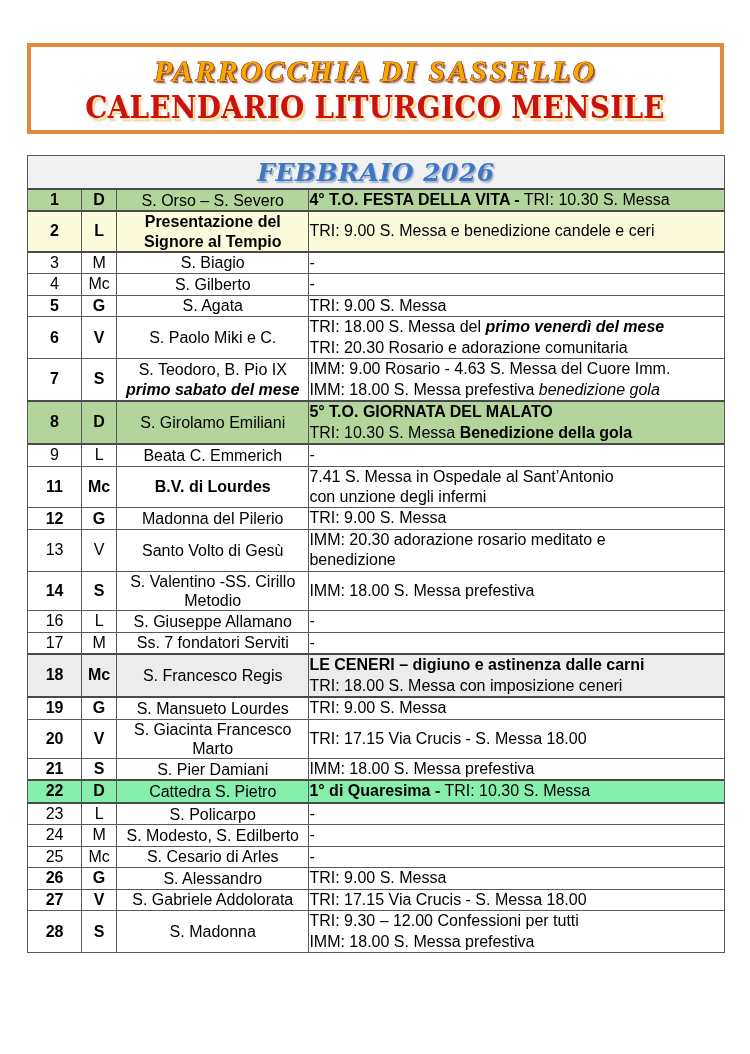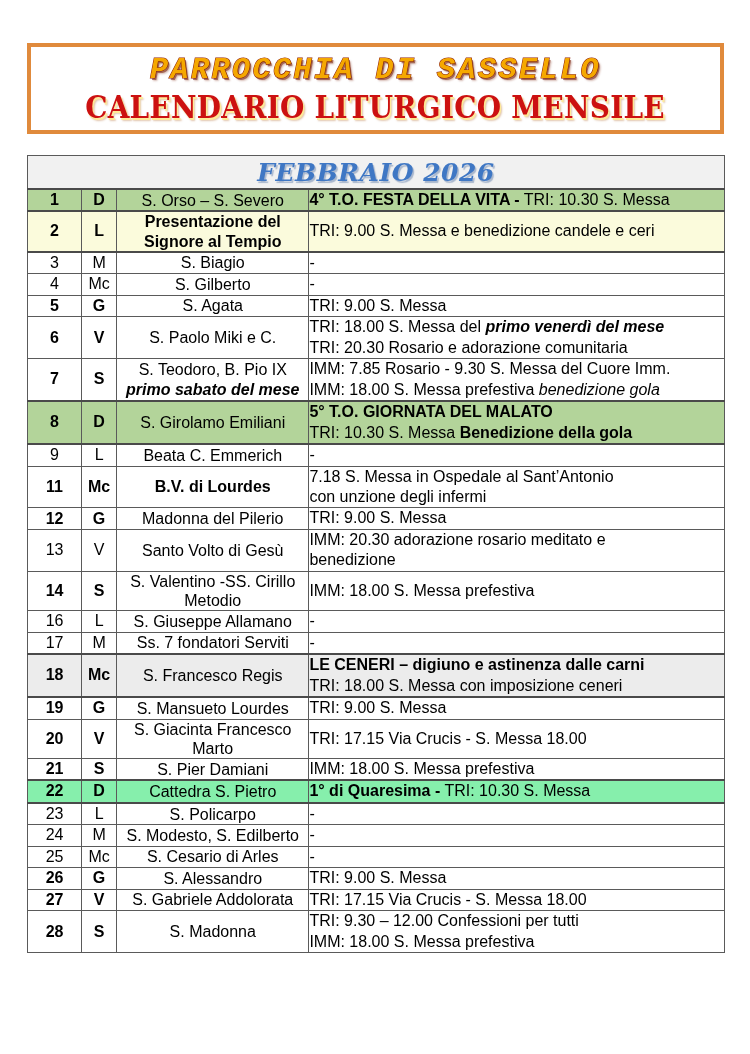--- a/index.html
+++ b/index.html
@@ -34,21 +34,21 @@
     box-sizing: border-box;
     border: 4px solid #e08a3c;
     background: #ffffff;
     display: flex;
     flex-direction: column;
     align-items: center;
     justify-content: center;
     padding-top: 2px;
   }
   .banner-line1 {
-    font-family: Liberation Mono, monospace;
+    font-family: Liberation Serif, serif;
     font-style: italic;
     font-weight: bold;
     font-size: 30px;
     letter-spacing: 2.5px;
     color: #f5a800;
     line-height: 1.05;
     white-space: nowrap;
     -webkit-text-stroke: 1.1px #8a1a06;
     paint-order: stroke fill;
     text-shadow:
@@ -217,21 +217,21 @@
             <td class="events">
               <span class="ev-line"><span>TRI: 18.00 S. Messa del </span><span class="bi">primo venerdì del mese</span></span>
               <span class="ev-line"><span>TRI: 20.30 Rosario e adorazione comunitaria</span></span>
             </td>
           </tr>
           <tr class="tint-white r-bold">
             <td class="day">7</td>
             <td class="letter">S</td>
             <td class="saint"><span>S. Teodoro, B. Pio IX</span><br><span class="bi">primo sabato del mese</span></td>
             <td class="events">
-              <span class="ev-line"><span>IMM: 7.85 Rosario - 9.30 S. Messa del Cuore Imm.</span></span>
+              <span class="ev-line"><span>IMM: 9.00 Rosario - 4.63 S. Messa del Cuore Imm.</span></span>
               <span class="ev-line"><span>IMM: 18.00 S. Messa prefestiva </span><span class="i">benedizione gola</span></span>
             </td>
           </tr>
           <tr class="tint-green r-bold sep-top sep-bot">
             <td class="day">8</td>
             <td class="letter">D</td>
             <td class="saint"><span>S. Girolamo Emiliani</span></td>
             <td class="events">
               <span class="ev-line"><span class="b">5° T.O. GIORNATA DEL MALATO</span></span>
               <span class="ev-line"><span>TRI: 10.30 S. Messa </span><span class="b">Benedizione della gola</span></span>
@@ -243,21 +243,21 @@
             <td class="saint"><span>Beata C. Emmerich</span></td>
             <td class="events">
               <span class="ev-line"><span>-</span></span>
             </td>
           </tr>
           <tr class="tint-white r-bold">
             <td class="day">11</td>
             <td class="letter">Mc</td>
             <td class="saint"><span class="b">B.V. di Lourdes</span></td>
             <td class="events">
-              <span class="ev-line"><span>7.18 S. Messa in Ospedale al Sant’Antonio</span></span>
+              <span class="ev-line"><span>7.41 S. Messa in Ospedale al Sant’Antonio</span></span>
               <span class="ev-line"><span>con unzione degli infermi</span></span>
             </td>
           </tr>
           <tr class="tint-white r-bold">
             <td class="day">12</td>
             <td class="letter">G</td>
             <td class="saint"><span>Madonna del Pilerio</span></td>
             <td class="events">
               <span class="ev-line"><span>TRI: 9.00 S. Messa</span></span>
             </td>

